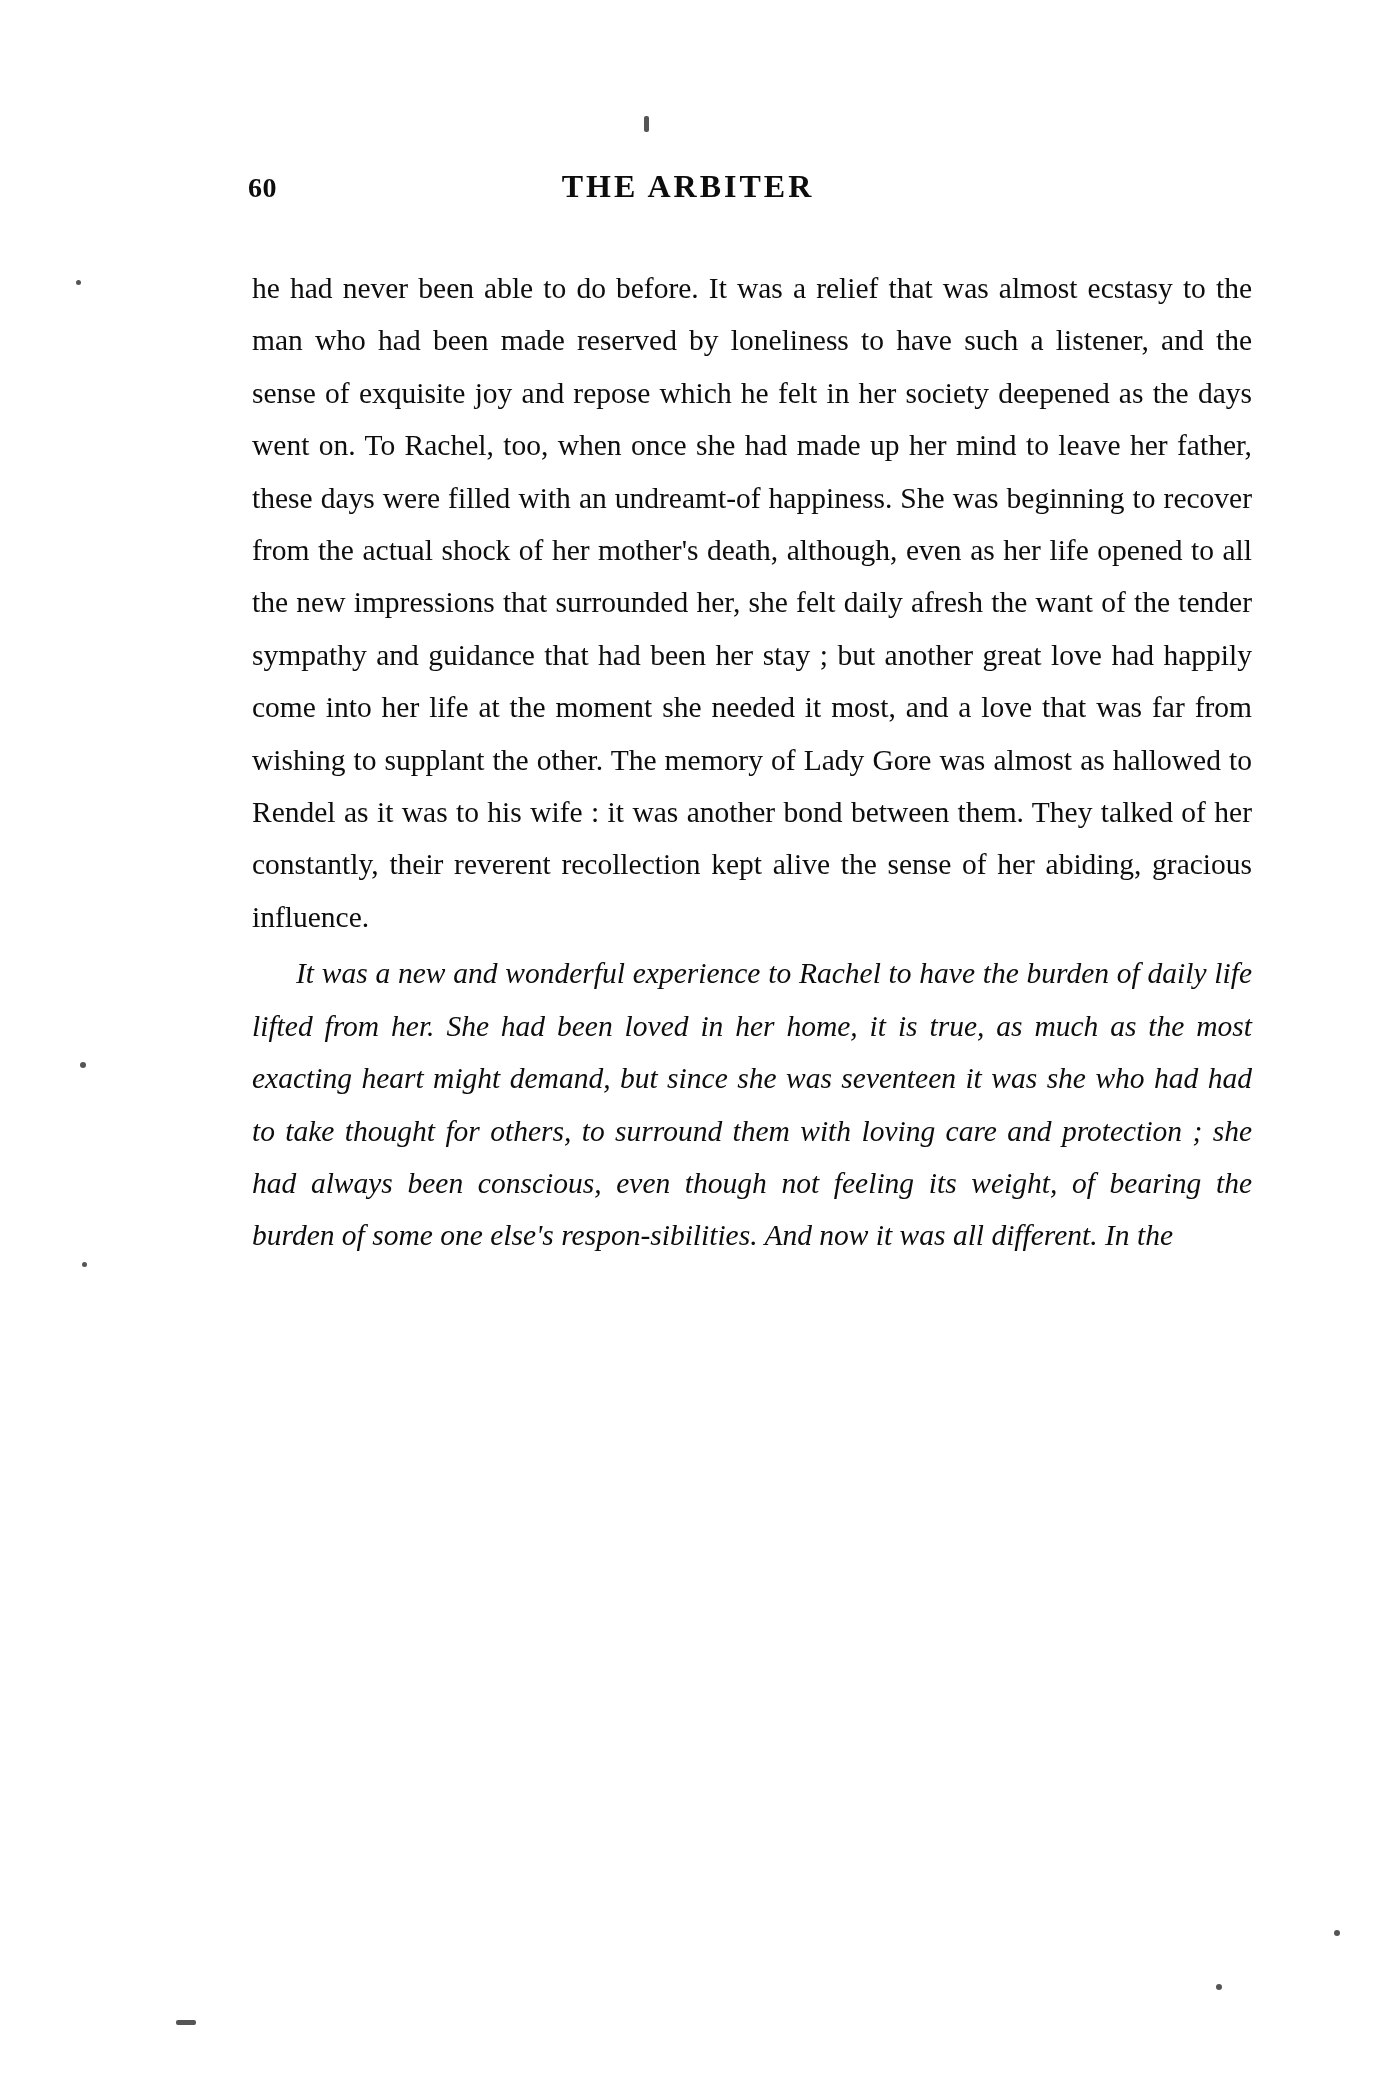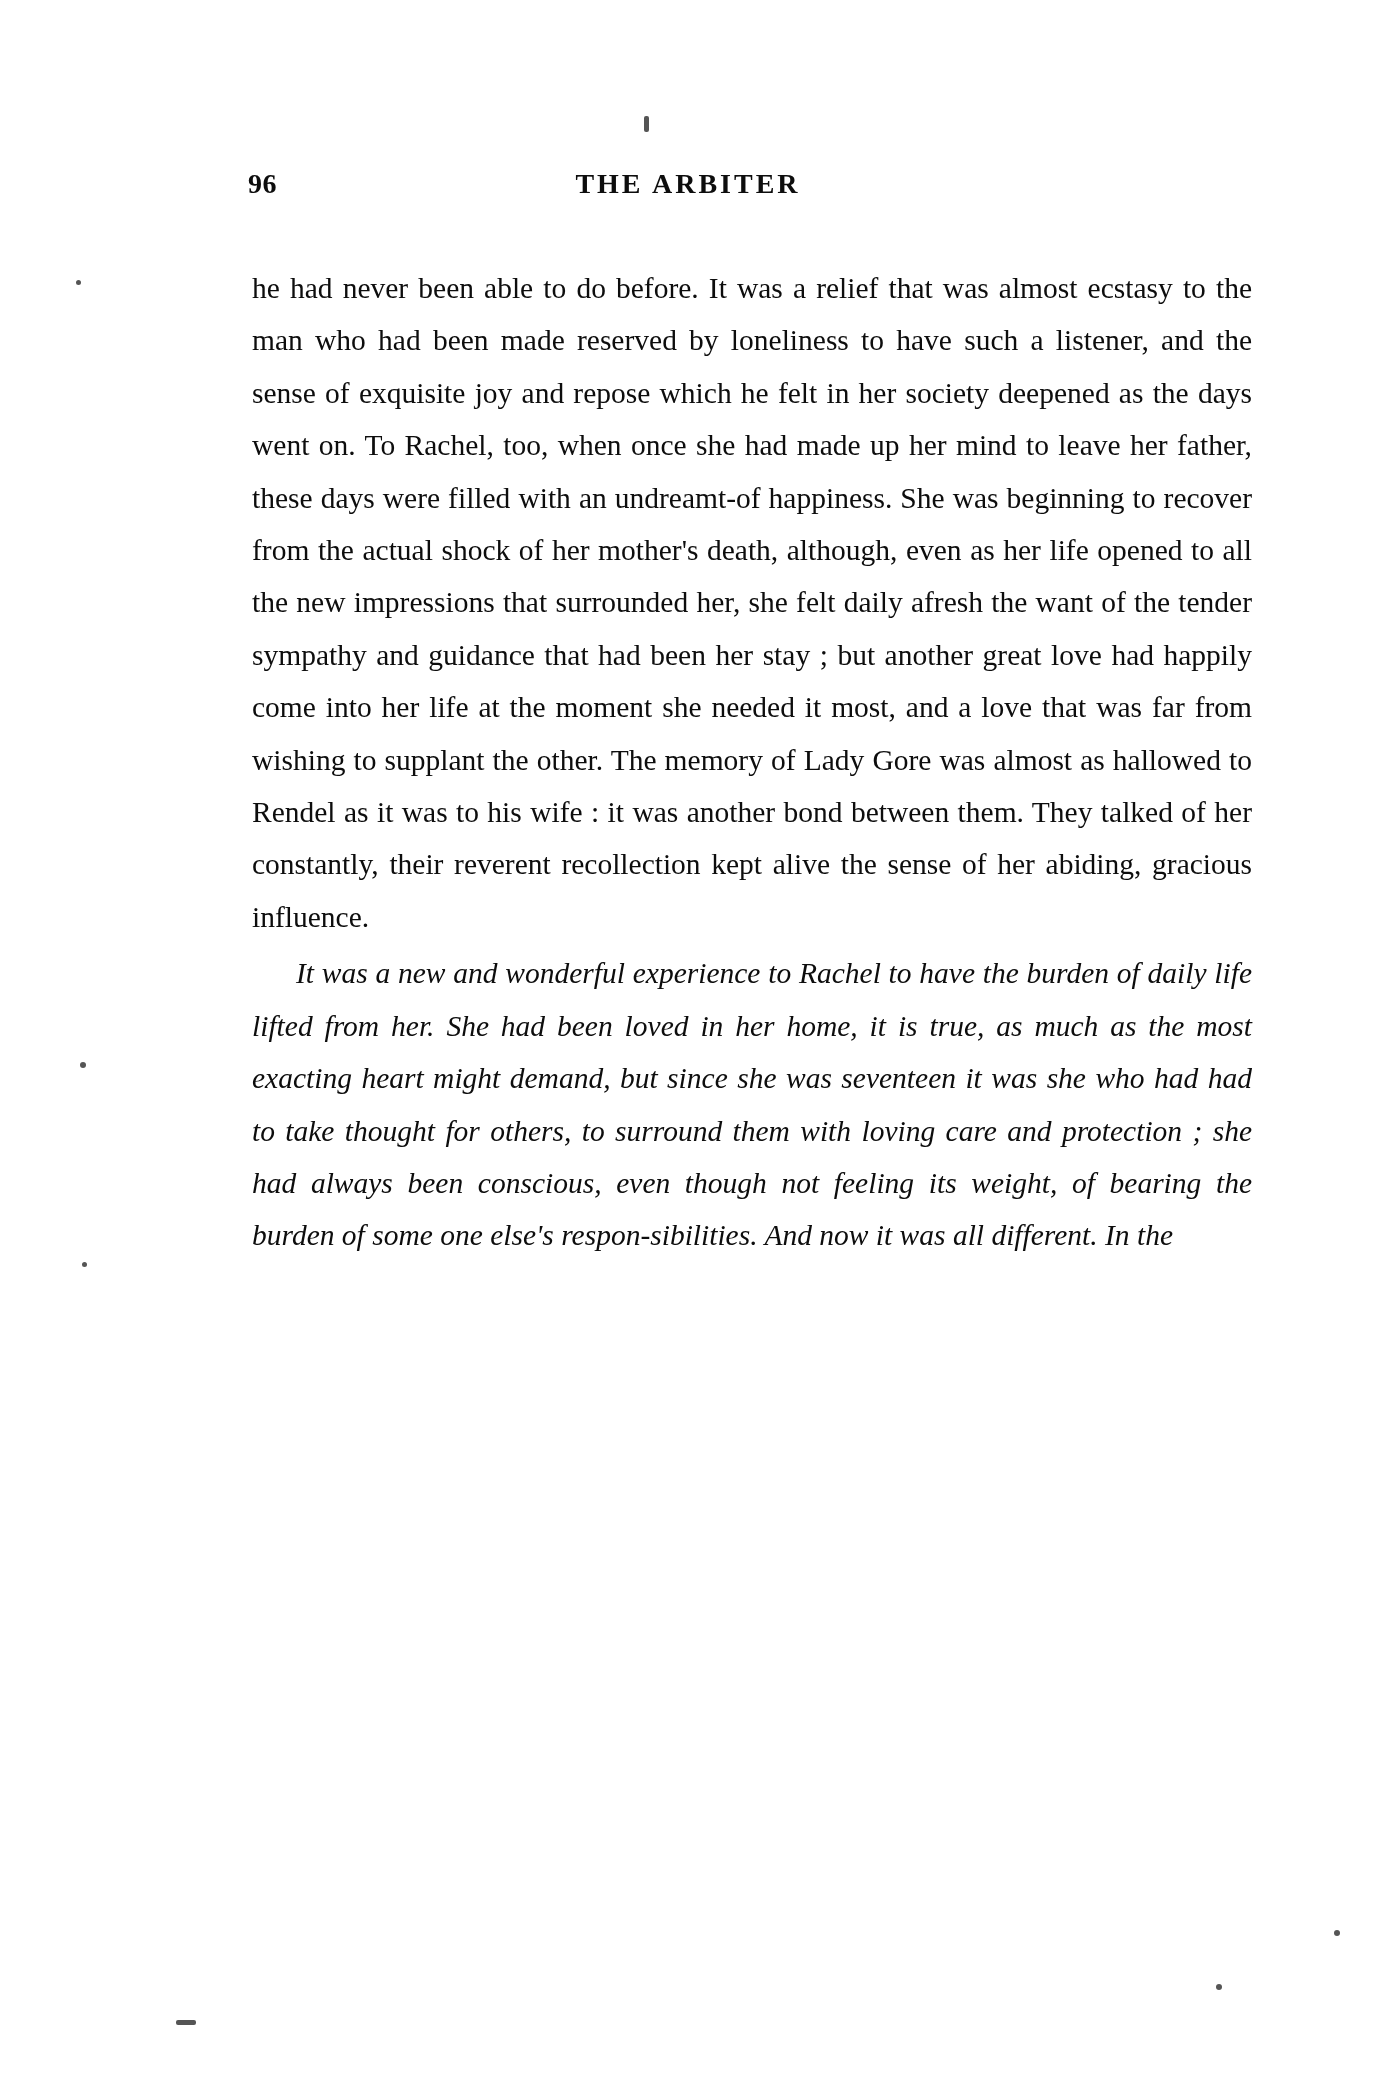--- a/index.html
+++ b/index.html
@@ -28,21 +28,21 @@
   .folio {
     font-size: 28px;
     font-weight: bold;
     letter-spacing: 0.5px;
     width: 120px;
     text-align: left;
   }
   .running-head {
     flex: 1;
     text-align: center;
-    font-size: 28px;
+    font-size: 32px;
     font-weight: bold;
     letter-spacing: 3px;
     padding-right: 120px;
   }
   .body-text {
     position: absolute;
     top: 258px;
     left: 248px;
     width: 1008px;
     font-size: 29.5px;
@@ -70,21 +70,21 @@
   .speck.s5 { left: 1216px; top: 1984px; width: 6px; height: 6px; }
   .speck.s6 { left: 644px;  top: 116px;  width: 5px; height: 16px; border-radius: 2px; }
   .speck.s7 { left: 176px;  top: 2020px; width: 20px; height: 5px; border-radius: 2px; }
 </style>
 </head>
 <body>
 
 <div class="page">
 
   <div class="header">
-    <span class="folio">96</span>
+    <span class="folio">60</span>
     <span class="running-head">THE ARBITER</span>
   </div>
 
   <div class="body-text">
     <p>he had never been able to do before.  It was a relief that was almost ecstasy to the man who had been made reserved by loneliness to have such a listener, and the sense of exquisite joy and repose which he felt in her society deepened as the days went on.  To Rachel, too, when once she had made up her mind to leave her father, these days were filled with an undreamt-of happiness.   She was beginning to recover from the actual shock of her mother's death, although, even as her life opened to all the new impressions that surrounded her, she felt daily afresh the want of the tender sympathy and guidance that had been her stay ; but another great love had happily come into her life at the moment she needed it most, and a love that was far from wishing to supplant the other.   The memory of Lady Gore was almost as hallowed to Rendel as it was to his wife : it was another bond between them.   They talked of her constantly, their reverent recollection kept alive the sense of her abiding, gracious influence.</p>
     <p class="indent">It was a new and wonderful experience to Rachel to have the burden of daily life lifted from her. She had been loved in her home, it is true, as much as the most exacting heart might demand, but since she was seventeen it was she who had had to take thought for others, to surround them with loving care and protection ; she had always been conscious, even though not feeling its weight, of bearing the burden of some one else's respon-sibilities.  And now it was all different.  In the</p>
   </div>
 
   <span class="speck s1"></span>
   <span class="speck s2"></span>

